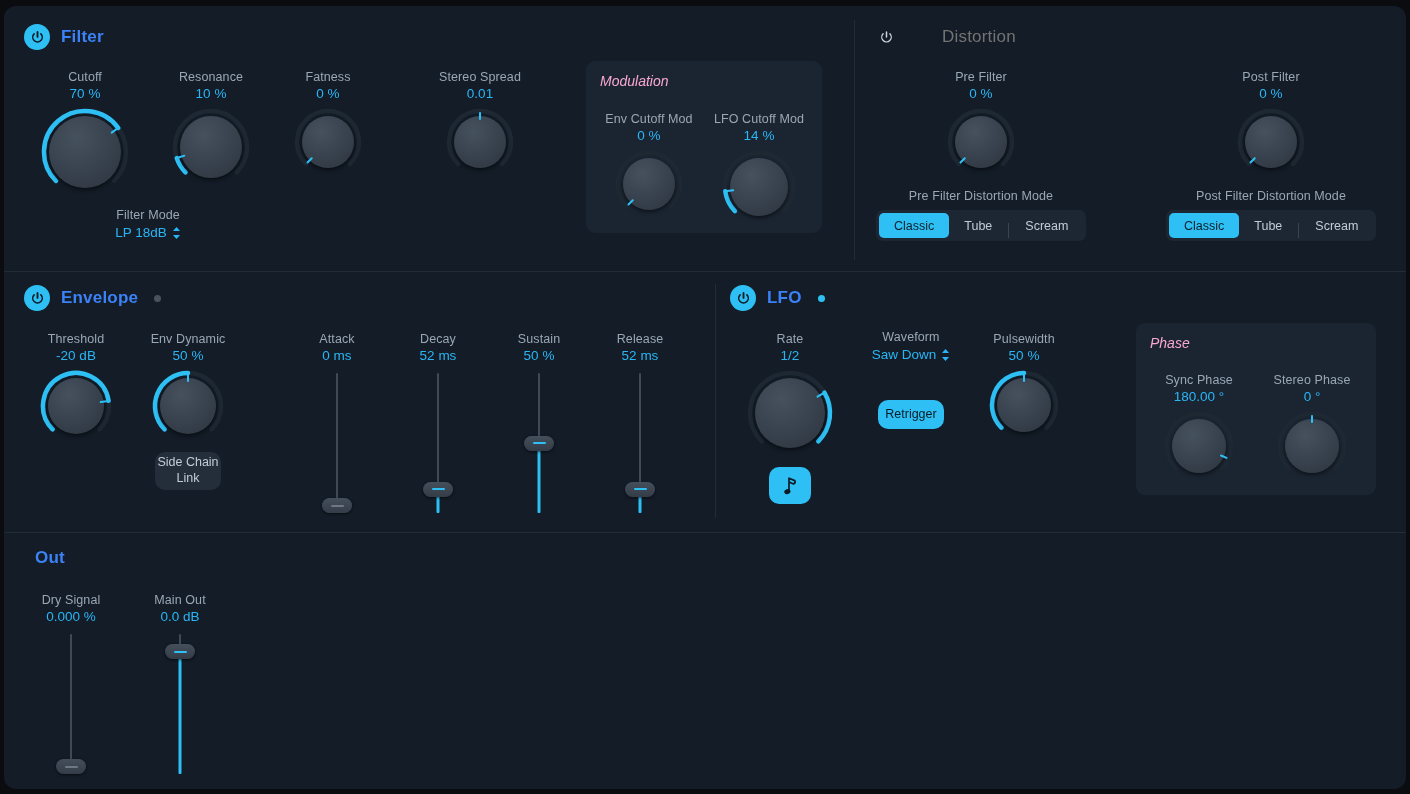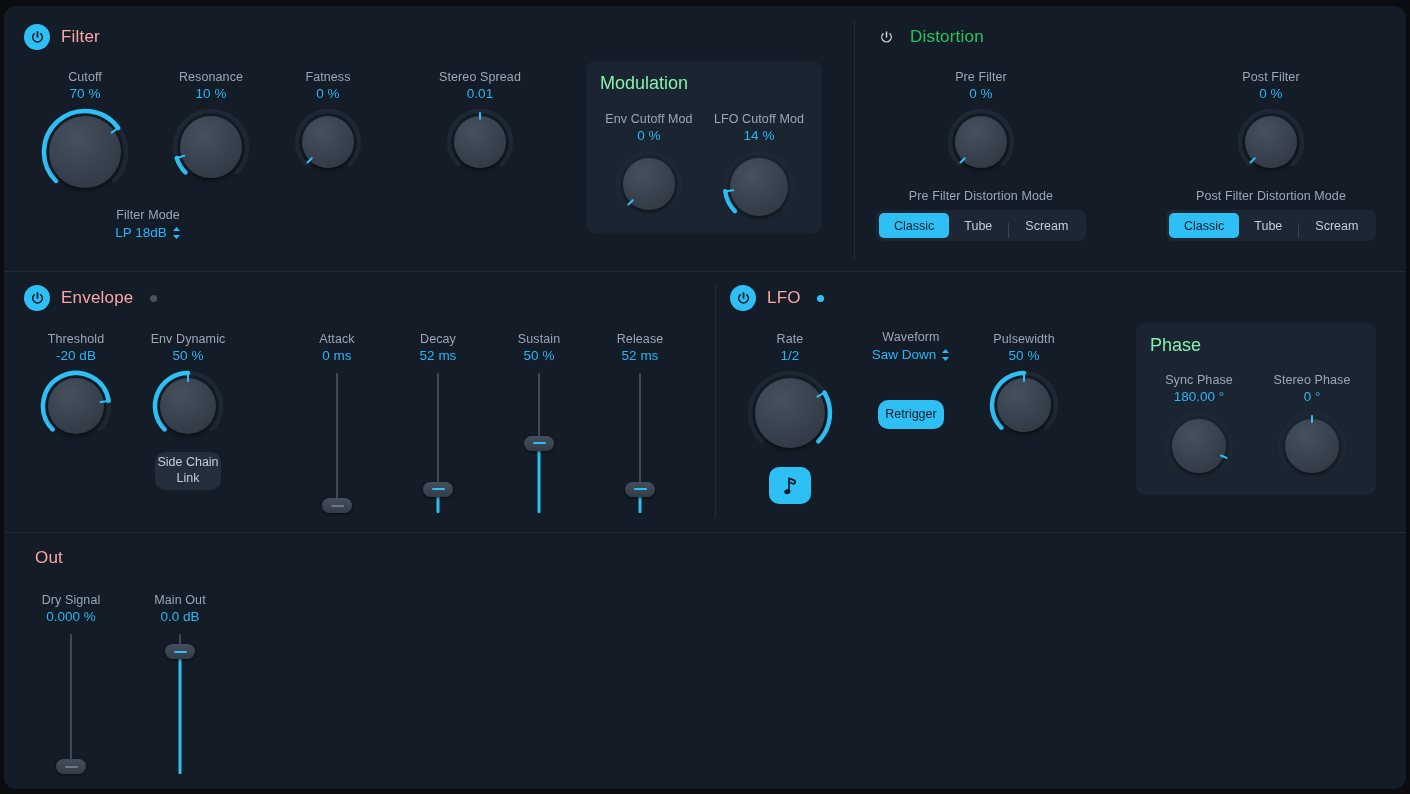--- a/index.html
+++ b/index.html
@@ -20,23 +20,23 @@
   
   .param-label {
     font-size: 12.5px; color: #9aa7b4; text-align: center;
     white-space: nowrap; letter-spacing: .1px;
   }
   .param-value {
     font-size: 13.5px; color: #29b6f6; text-align: center;
     white-space: nowrap; margin-top: 2px;
   }
   .section-title {
-    font-size: 17px; color: #fca5a5; font-weight: 400; letter-spacing: .2px;
-  }
-  .section-title.dim { color: #22c55e; font-weight: 500; }
+    font-size: 17px; color: #3b82f6; font-weight: 700; letter-spacing: .2px;
+  }
+  .section-title.dim { color: #737373; font-weight: 500; margin-left: 32px; }
 
   
   .sect-header { position: absolute; display: flex; align-items: center; gap: 11px; }
   .pwr {
     width: 26px; height: 26px; border-radius: 50%;
     display: flex; align-items: center; justify-content: center;
     flex: 0 0 auto;
   }
   .pwr.on { background: #2ec0f5; }
   .pwr.off { background: transparent; }
@@ -56,21 +56,21 @@
   }
 
   
   .subpanel {
     position: absolute;
     background: #1b2532;
     border-radius: 9px;
   }
   .subpanel-title {
     position: absolute; left: 14px; top: 12px;
-    font-size: 18px; color: #86efac;
+    font-size: 14px; color: #f9a8d4; font-style: italic;
   }
 
   
   .knob-group { position: absolute; display: flex; flex-direction: column; align-items: center; }
   .knob { position: relative; }
   .knob svg { position: absolute; left: 0; top: 0; }
   .knob .cap {
     position: absolute; border-radius: 50%;
     background: radial-gradient(circle at 38% 30%, #46515e 0%, #3a4450 45%, #2b333d 100%);
     box-shadow: 0 2px 4px rgba(0,0,0,.55);

